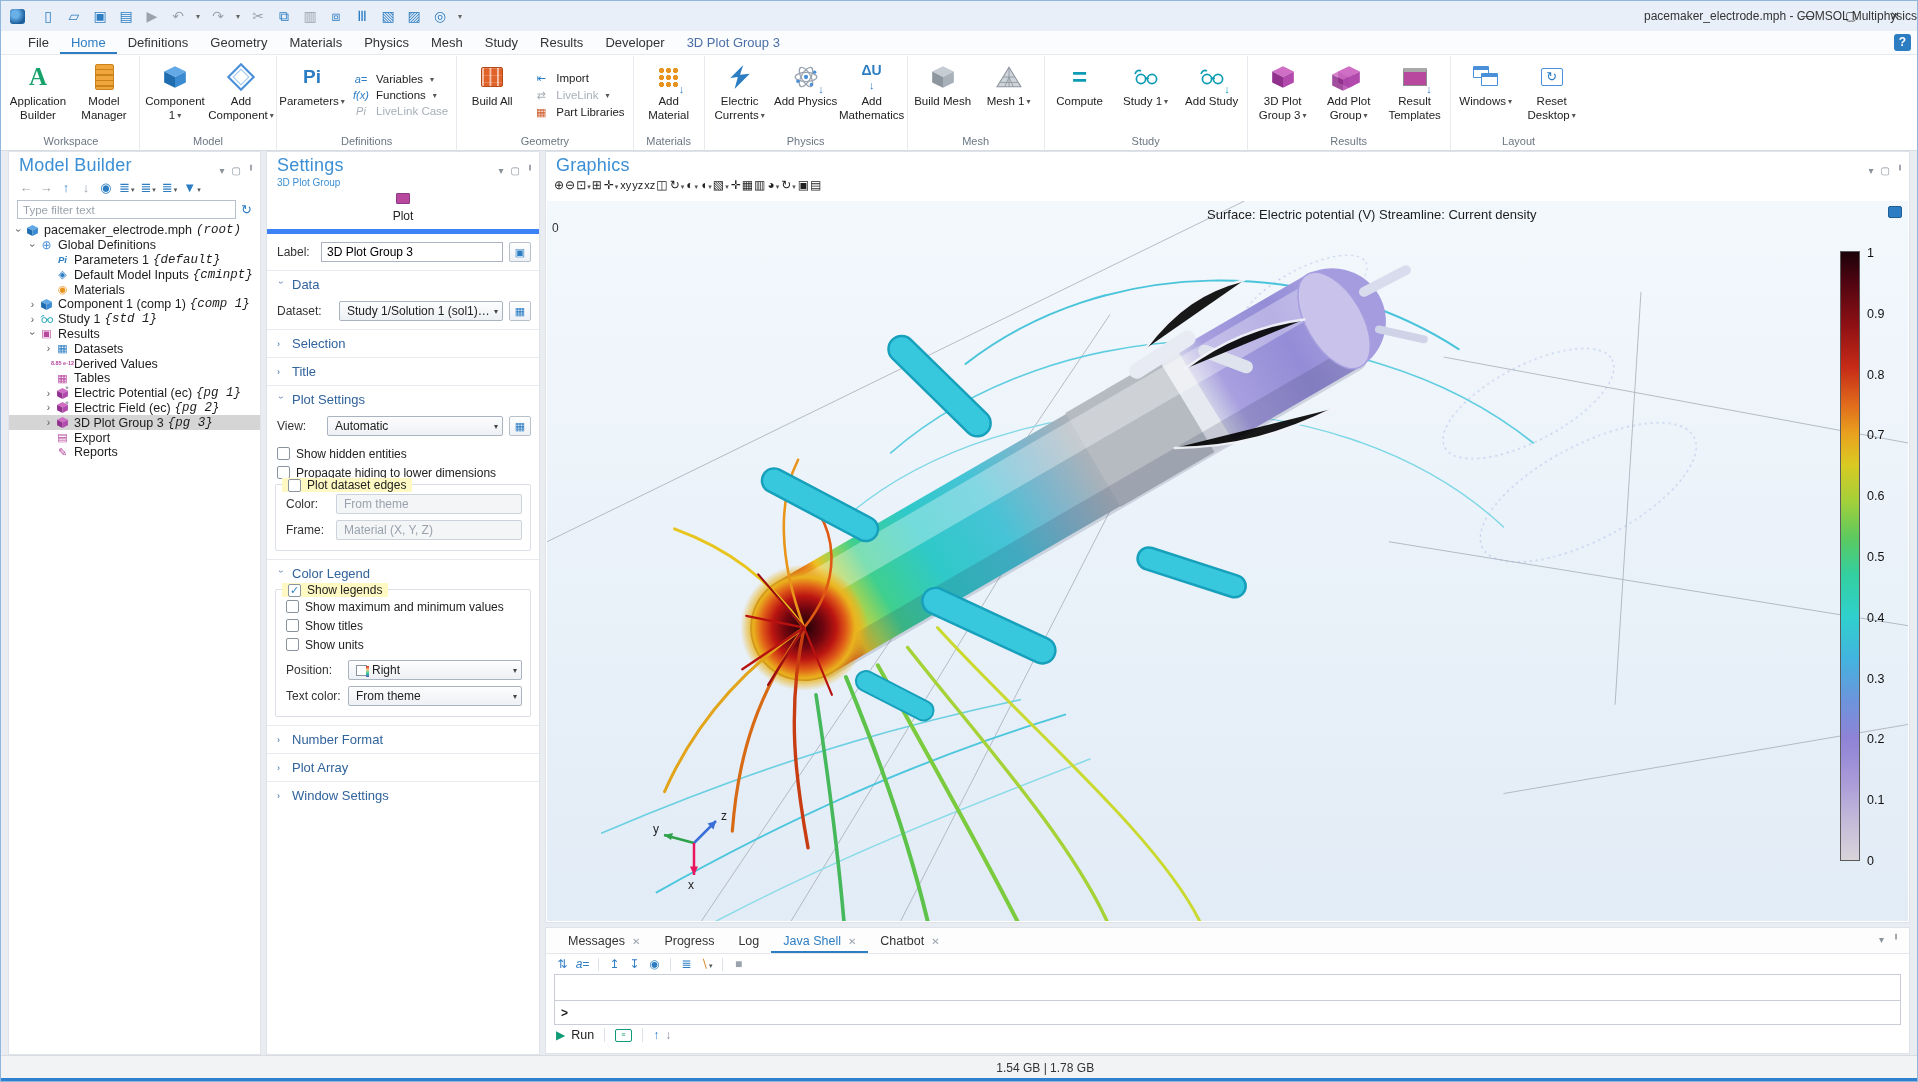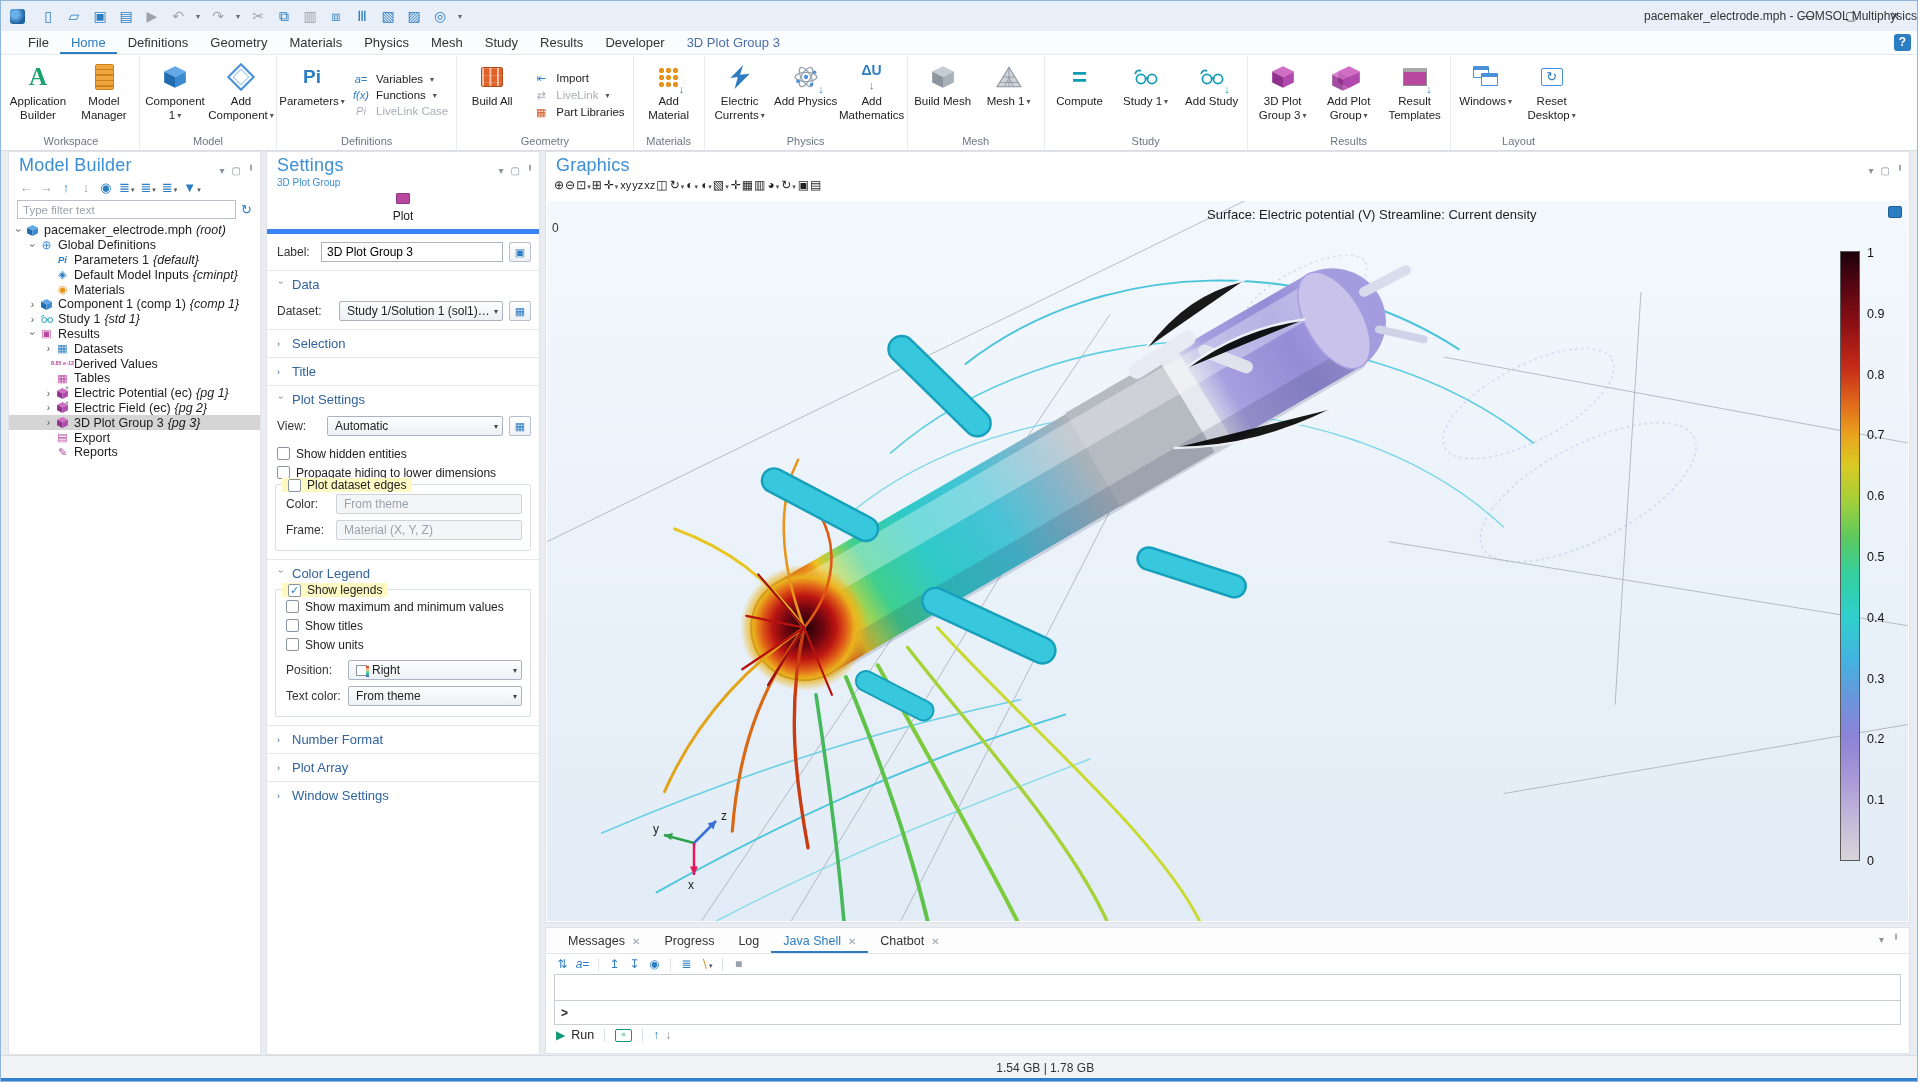--- a/index.html
+++ b/index.html
@@ -92,21 +92,21 @@
                       font-family:inherit; color:#333; }
   .filter-row input::placeholder { color:#9aa3ad; }
   .tree { font-size:12.5px; }
   .trow { display:flex; align-items:center; height:14.8px; white-space:nowrap; }
   .trow.sel { background:#d5d5d5; }
   .texp { width:13px; text-align:center; color:#555; font-size:10px; flex:none; }
   .texp.open { display:inline-block; transform:rotate(90deg); }
   .texp.none { visibility:hidden; }
   .tico { width:15px; flex:none; text-align:center; font-size:11px; margin-right:4px; display:inline-flex; justify-content:center; align-items:center; }
   .tlbl { color:#1c1c1c; }
-  .ttag { color:#1c1c1c; font-style:italic; margin-left:4px; }
+  .ttag { color:#1c1c1c; font-style:italic; margin-left:4px;font-family:Liberation Mono, monospace; }
   .ind1 { padding-left:17px; } .ind2 { padding-left:33px; } .ind0 { padding-left:3px; }
   .ic-globe { color:#4a90d9; font-size:12px; }
   .ic-orange { color:#e8931e; }
   .ic-mag { color:#b8479e; }
   .ic-pi { color:#2d7dc3; font-size:9.5px; font-weight:bold; font-style:italic; }
   .ic-num { color:#b8479e; font-size:5.5px; line-height:.95; text-align:center; font-weight:bold; }
   .star { color:#7a8691; font-size:9px; margin-left:-4px; margin-top:-8px; }
 
   
   .set-sub { font-size:10px; color:#3c8fd4; padding:0 10px 2px; }

